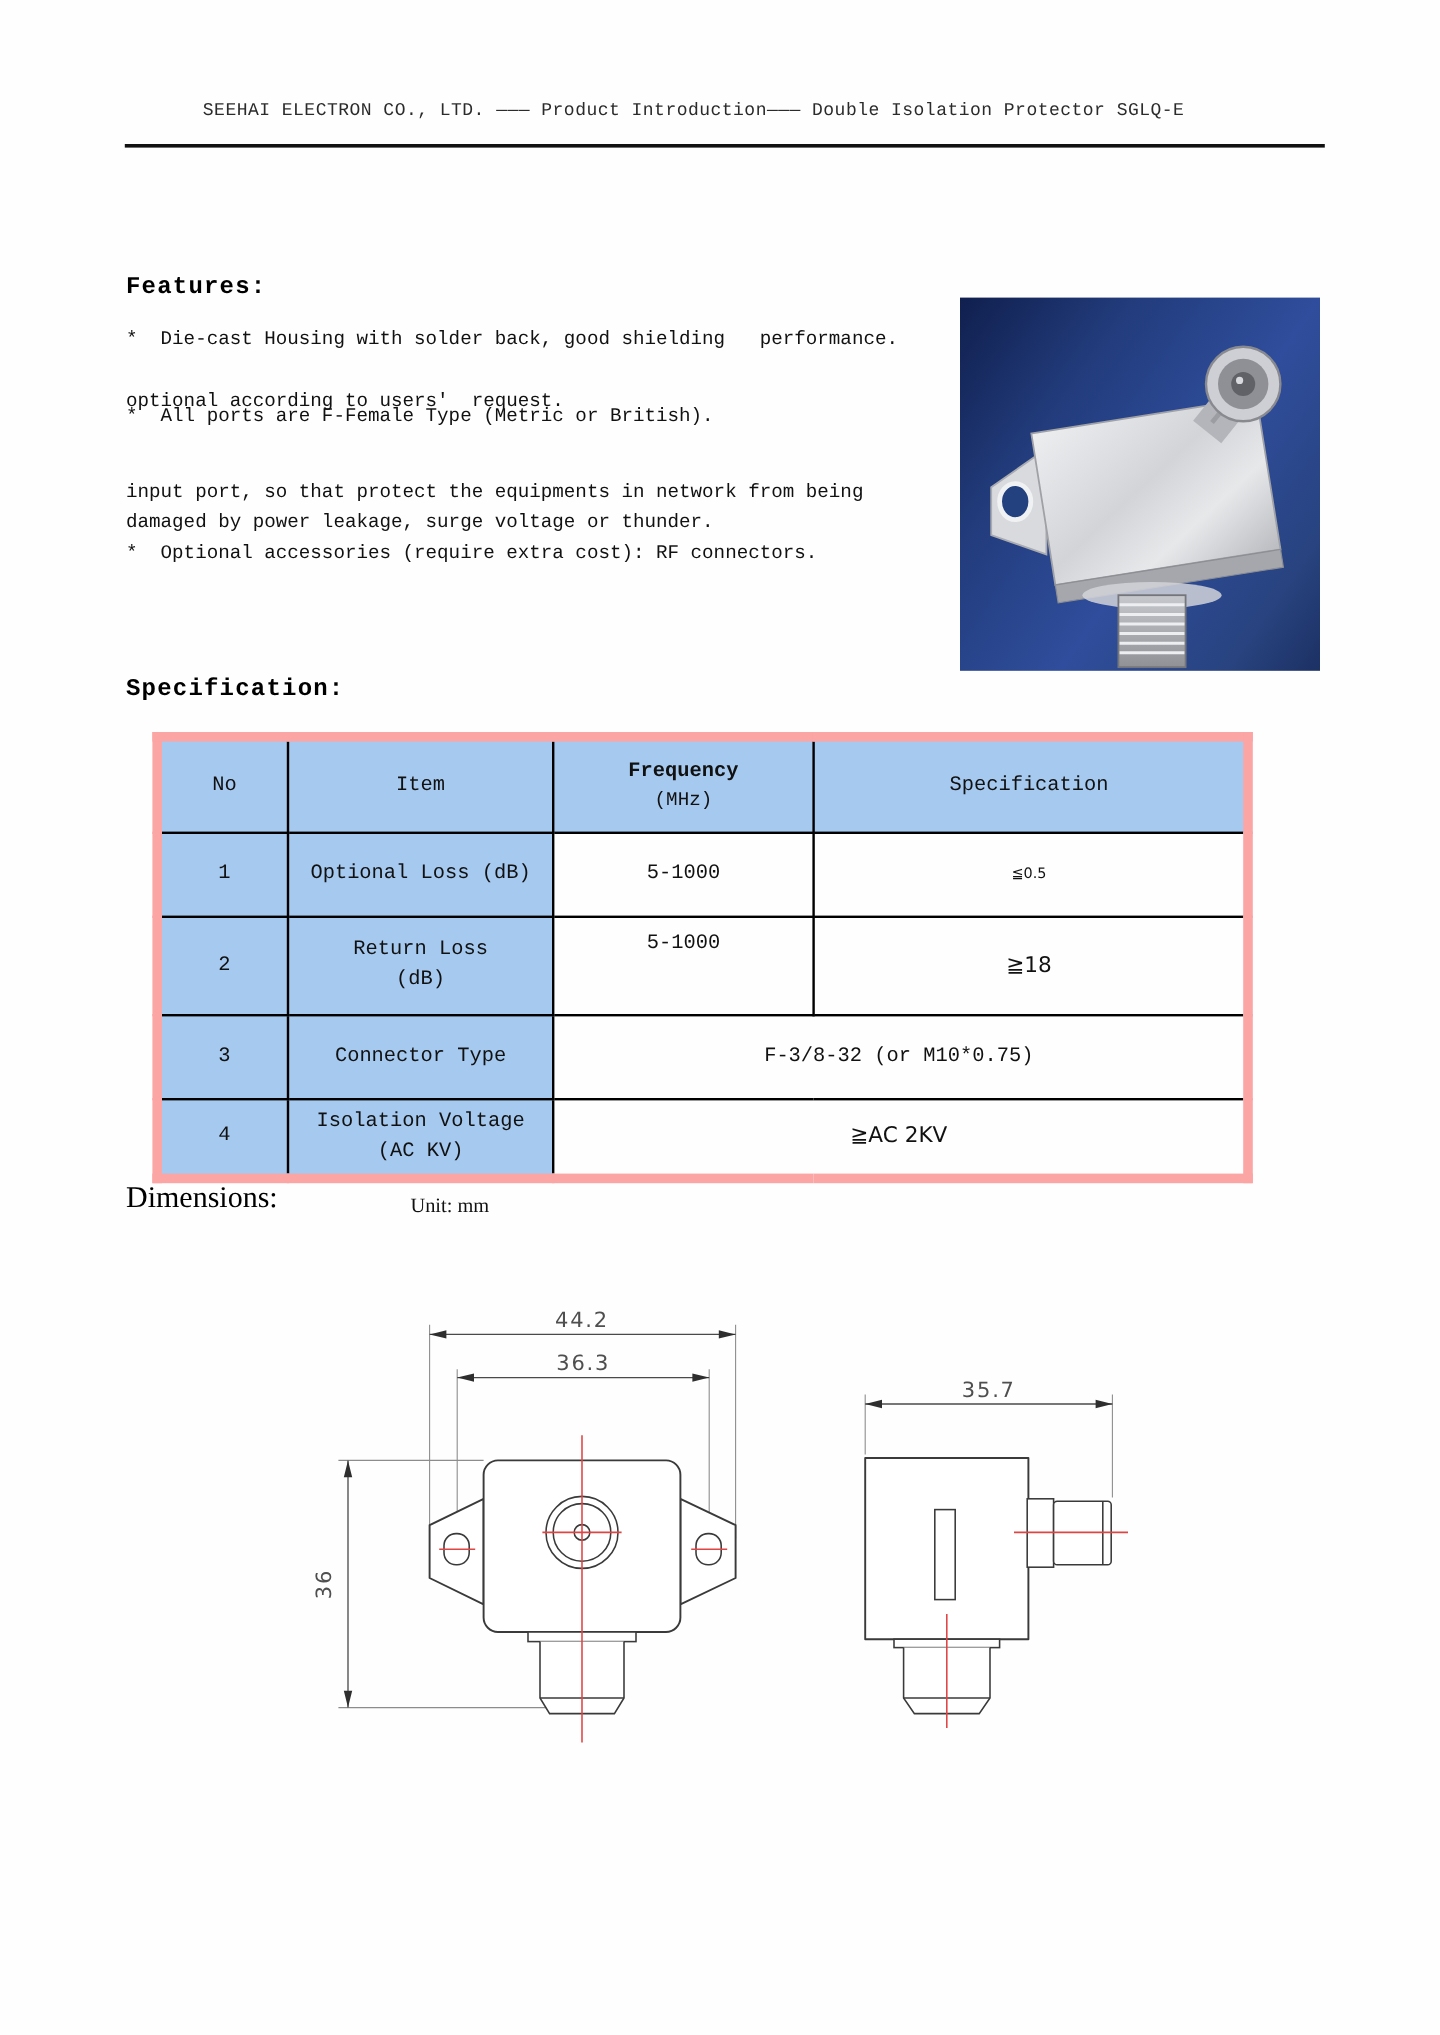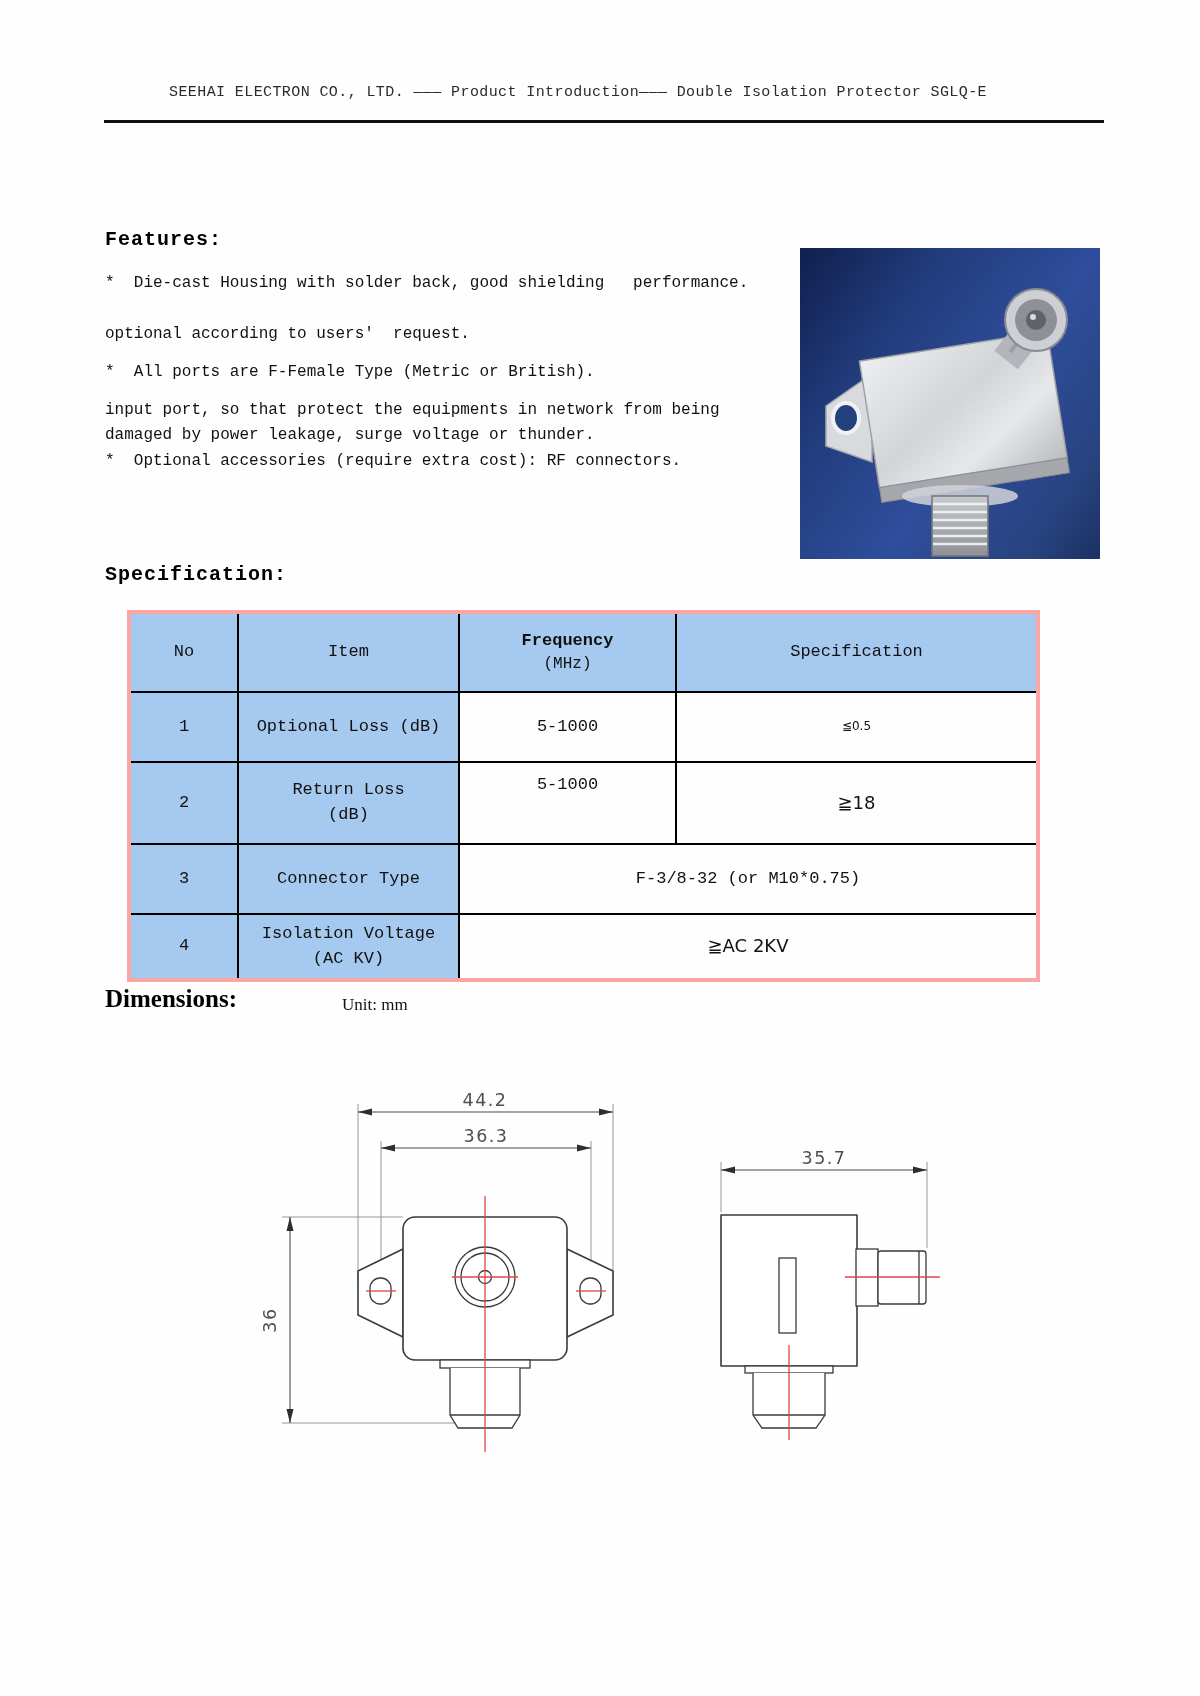--- a/index.html
+++ b/index.html
@@ -21,28 +21,28 @@
 
   
   #photo{position:absolute;left:800px;top:248px;width:300px;height:311px;
          background:linear-gradient(125deg,#101f4e 0%,#223c7c 28%,#2f4d9c 58%,#28437f 85%,#1c3164 100%);}
 
   
   #spec-table{position:absolute;left:127px;top:610px;border-collapse:collapse;table-layout:fixed;
               font-size:17px;color:#111;}
   #spec-table td,#spec-table th{border:2px solid #000;text-align:center;vertical-align:middle;
               padding:0;font-weight:normal;line-height:1.45;}
-  #spec-table{border:4px solid #fca5a5;}
+  #spec-table{border:8px solid #fca5a5;}
   .blue{background:#a6c9ef;}
   .bold{font-weight:bold;}
   .vtop{vertical-align:top !important;padding-top:10px !important;}
   .mhz{font-weight:normal;font-size:16px;}
 
   .dim-head{position:absolute;left:105px;top:985px;font-family:"Liberation Serif","DejaVu Serif",serif;
-            font-weight:bold;font-size:25px;color:#000;}
+            font-weight:normal;font-size:25px;color:#000;}
   .unit{position:absolute;left:342px;top:995px;font-family:"Liberation Serif","DejaVu Serif",serif;
         font-size:17px;color:#111;}
 
   
   #drawings{position:absolute;left:240px;top:1060px;width:740px;height:440px;}
   .outline{fill:#ffffff;stroke:#3a3a3a;stroke-width:1.6;stroke-linejoin:round;}
   .thin{fill:#ffffff;stroke:#3a3a3a;stroke-width:1.3;}
   .noline{fill:none;stroke:#3a3a3a;stroke-width:1.3;}
   .dim{stroke:#4a4a4a;stroke-width:1.1;}
   .ext{stroke:#8c8c8c;stroke-width:0.9;}
@@ -55,21 +55,21 @@
 <body>
 
 <div id="page">
 
   <div class="hdr">SEEHAI ELECTRON CO., LTD. ——— Product Introduction——— Double Isolation Protector SGLQ-E</div>
   <div class="rule"></div>
 
   <div class="sec-head" id="features-head">Features:</div>
   <div class="feat-line" style="top:275px">*  Die-cast Housing with solder back, good shielding   performance.</div>
   <div class="feat-line" style="top:326px">optional according to users'  request.</div>
-  <div class="feat-line" style="top:364px">*  All ports are F-Female Type (Metric or British).</div>
+  <div class="feat-line" style="top:339px">*  All ports are F-Female Type (Metric or British).</div>
   <div class="feat-line" style="top:402px">input port, so that protect the equipments in network from being</div>
   <div class="feat-line" style="top:427px">damaged by power leakage, surge voltage or thunder.</div>
   <div class="feat-line" style="top:453px">*  Optional accessories (require extra cost): RF connectors.</div>
 
   <div id="photo">
     <svg width="300" height="311" viewBox="0 0 300 311">
       <defs>
         <linearGradient id="silver" x1="0" y1="0" x2="1" y2="1">
           <stop offset="0" stop-color="#eceef0"></stop>
             <stop offset="0.45" stop-color="#d2d4d8"></stop>

